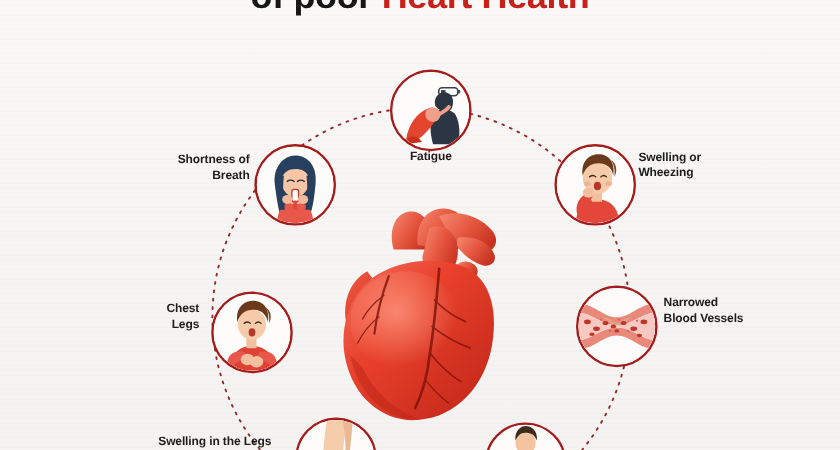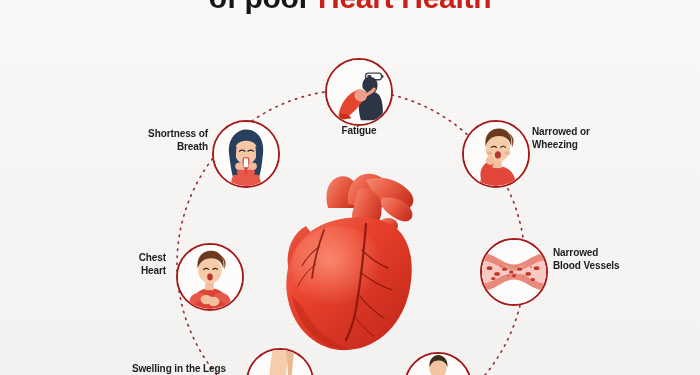--- a/index.html
+++ b/index.html
@@ -242,21 +242,21 @@
 
       <ellipse cx="36" cy="35" rx="3.2" ry="3.8" fill="#b6372d"></ellipse>
 
       <ellipse cx="27" cy="33" rx="3" ry="2" fill="#eda58a" opacity="0.7"></ellipse>
       <ellipse cx="46" cy="33" rx="3" ry="2" fill="#eda58a" opacity="0.7"></ellipse>
 
       <path d="M18 60 C16 52 20 45 26 42 C30 40 33 43 31 46 C28 51 24 56 22 62Z" fill="#e2473a"></path>
       <ellipse cx="28" cy="41" rx="5" ry="4.5" fill="#f3c09f"></ellipse>
     </svg>
   </div>
-  <div class="label lbl-cough">Narrowed or
+  <div class="label lbl-cough">Swelling or
 Wheezing</div>
 
   <div class="node node-chest">
     <svg viewBox="0 0 68 68">
       <rect width="68" height="68" fill="#fdfcfb"></rect>
 
       <path d="M14 68 C14 53 23 46 34 46 C45 46 54 53 54 68 Z" fill="#dd4334"></path>
 
       <rect x="29" y="39" width="9" height="9" fill="#f3c09f"></rect>
 
@@ -270,21 +270,21 @@
 
       <ellipse cx="34" cy="34" rx="3" ry="3.6" fill="#b6372d"></ellipse>
 
       <path d="M12 62 C12 54 18 50 25 51 C30 52 31 56 27 58 C22 60 17 62 15 66Z" fill="#e9564a"></path>
       <path d="M56 62 C56 54 50 50 43 51 C38 52 37 56 41 58 C46 60 51 62 53 66Z" fill="#e9564a"></path>
       <ellipse cx="30" cy="58" rx="6" ry="5" fill="#f3c09f"></ellipse>
       <ellipse cx="38" cy="60" rx="6" ry="5" fill="#f3c09f"></ellipse>
     </svg>
   </div>
   <div class="label lbl-chest">Chest
-Heart</div>
+Legs</div>
 
   <div class="node node-vessels">
     <svg viewBox="0 0 68 68">
       <rect width="68" height="68" fill="#fdfcfb"></rect>
 
       <path d="M0 14 C14 14 22 26 34 26 C46 26 54 14 68 14 L68 22 C56 22 48 33 34 33 C20 33 12 22 0 22 Z" fill="#e9897c"></path>
 
       <path d="M0 54 C14 54 22 42 34 42 C46 42 54 54 68 54 L68 46 C56 46 48 35 34 35 C20 35 12 46 0 46 Z" fill="#e9897c"></path>
 
       <path d="M0 22 C12 22 20 33 34 33 C48 33 56 22 68 22 L68 46 C56 46 48 35 34 35 C20 35 12 46 0 46 Z" fill="#f7c9c1"></path>

